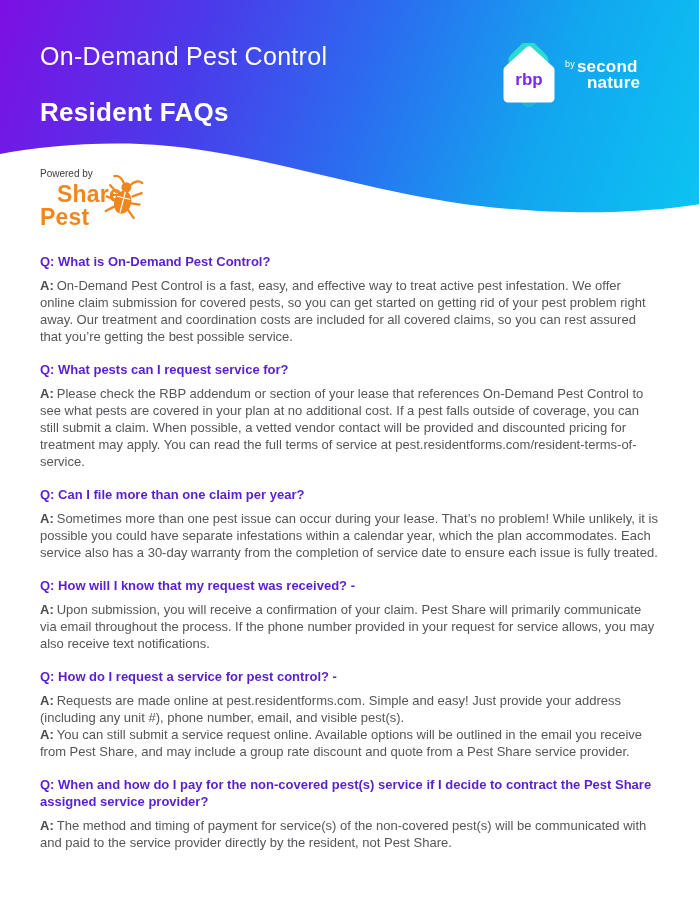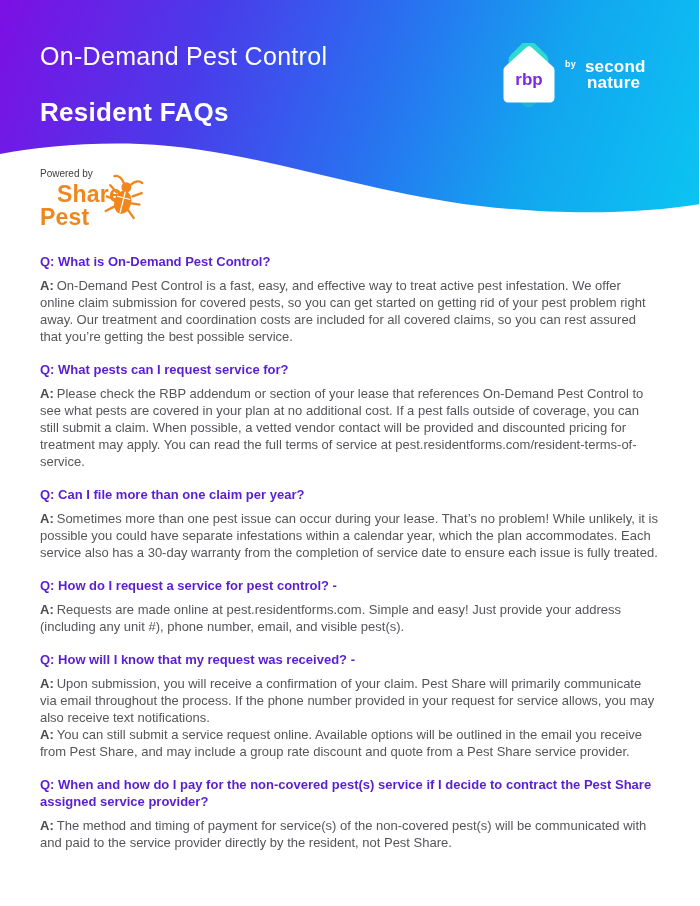--- a/index.html
+++ b/index.html
@@ -10,21 +10,21 @@
   .header{position:relative;width:700px;height:240px;}
   .header-bg{position:absolute;top:0;left:0;display:block;}
   .title-block{position:absolute;left:40px;top:42px;color:#ffffff;letter-spacing:.3px;}
   .title-line1{font-size:25px;font-weight:400;}
   .title-line2{font-size:26px;font-weight:700;margin-top:26px;}
 
   .rbp-wrap{position:absolute;left:502px;top:43px;display:flex;align-items:center;gap:9px;}
   .rbp-logo{display:block;}
   .sn{color:#ffffff;font-weight:700;font-size:17px;line-height:14px;letter-spacing:.2px;}
   .sn-line1{white-space:nowrap;}
-  .sn-by{font-size:9px;font-weight:700;position:relative;top:-5px;margin-right:9px;}
+  .sn-by{font-size:9px;font-weight:400;position:relative;top:-5px;margin-right:2px;}
   .sn-line2{padding-left:22px;}
 
   
   .powered{position:absolute;left:40px;top:168px;width:170px;height:70px;}
   .powered-label{font-size:10px;color:#3d3d3d;display:block;}
   .ps-word{color:#F0871E;font-weight:800;font-size:23px;line-height:23px;letter-spacing:.2px;}
   .ps-word2{padding-left:17px;}
   .ps-tm{font-size:8px;font-weight:700;vertical-align:super;}
   .bug{position:absolute;left:66px;top:7px;transform:rotate(14deg);}
 
@@ -107,27 +107,27 @@
       <div class="faq-q">Q: What pests can I request service for?</div>
       <p class="faq-a"><strong>A:</strong><span>Please check the RBP addendum or section of your lease that references On-Demand Pest Control to see what pests are covered in your plan at no additional cost. If a pest falls outside of coverage, you can still submit a claim. When possible, a vetted vendor contact will be provided and discounted pricing for treatment may apply. You can read the full terms of service at pest.residentforms.com/resident-terms-of-service.</span></p>
     </div>
 
     <div class="faq-item">
       <div class="faq-q">Q: Can I file more than one claim per year?</div>
       <p class="faq-a"><strong>A:</strong><span>Sometimes more than one pest issue can occur during your lease. That’s no problem! While unlikely, it is possible you could have separate infestations within a calendar year, which the plan accommodates. Each service also has a 30-day warranty from the completion of service date to ensure each issue is fully treated.</span></p>
     </div>
 
     <div class="faq-item">
-      <div class="faq-q">Q: How do I request a service for pest control? -</div>
-      <p class="faq-a"><strong>A:</strong><span>Requests are made online at pest.residentforms.com. Simple and easy! Just provide your address (including any unit #), phone number, email, and visible pest(s).</span></p>
+      <div class="faq-q">Q: How will I know that my request was received? -</div>
+      <p class="faq-a"><strong>A:</strong><span>Upon submission, you will receive a confirmation of your claim. Pest Share will primarily communicate via email throughout the process. If the phone number provided in your request for service allows, you may also receive text notifications.</span></p>
     </div>
 
     <div class="faq-item">
-      <div class="faq-q">Q: How will I know that my request was received? -</div>
-      <p class="faq-a"><strong>A:</strong><span>Upon submission, you will receive a confirmation of your claim. Pest Share will primarily communicate via email throughout the process. If the phone number provided in your request for service allows, you may also receive text notifications.</span></p>
+      <div class="faq-q">Q: How do I request a service for pest control? -</div>
+      <p class="faq-a"><strong>A:</strong><span>Requests are made online at pest.residentforms.com. Simple and easy! Just provide your address (including any unit #), phone number, email, and visible pest(s).</span></p>
     </div>
 
     <div class="faq-item">
       <p class="faq-a"><strong>A:</strong><span>You can still submit a service request online. Available options will be outlined in the email you receive from Pest Share, and may include a group rate discount and quote from a Pest Share service provider.</span></p>
     </div>
 
     <div class="faq-item">
       <div class="faq-q">Q: When and how do I pay for the non-covered pest(s) service if I decide to contract the Pest Share assigned service provider?</div>
       <p class="faq-a"><strong>A:</strong><span>The method and timing of payment for service(s) of the non-covered pest(s) will be communicated with and paid to the service provider directly by the resident, not Pest Share.</span></p>
     </div>

